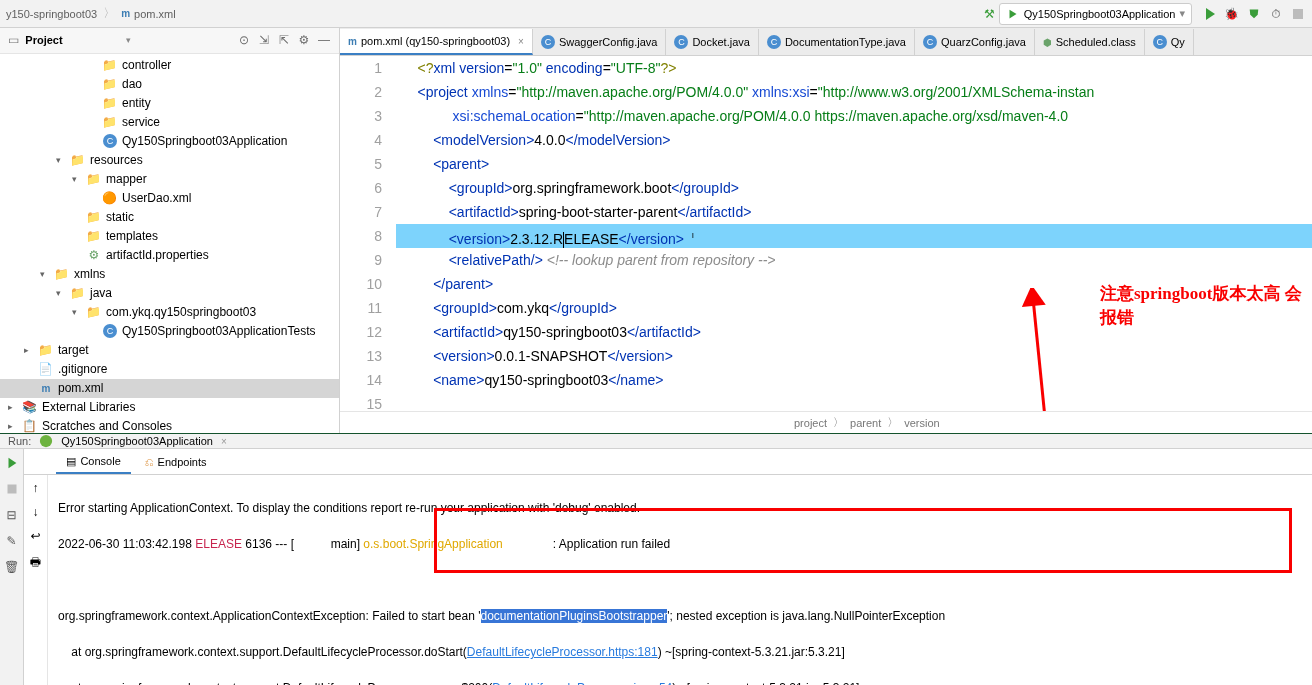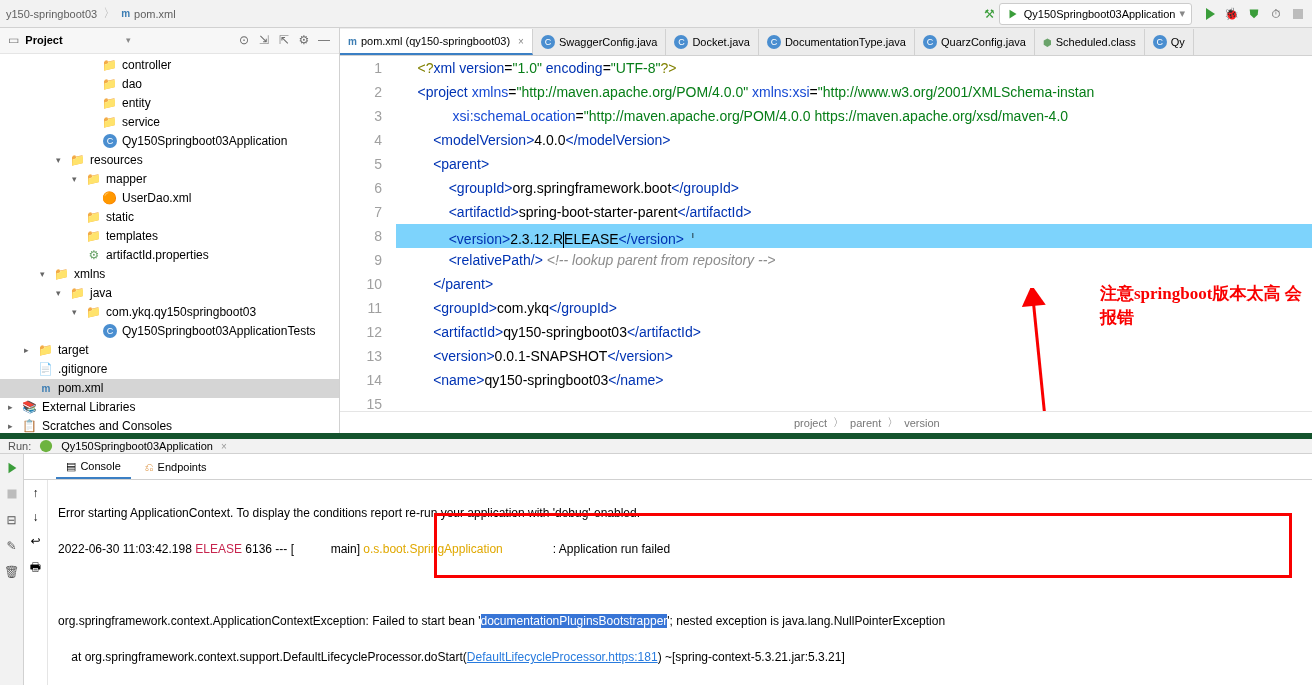--- a/index.html
+++ b/index.html
@@ -40,21 +40,21 @@
 .line.hl { background: #7dd3fc; }
 .tag { color: #0033b3; }
 .attr { color: #174ad4; }
 .string { color: #067d17; }
 .comment { color: #8c8c8c; font-style: italic; }
 .prolog { color: #808000; }
 .cursor-bar { display: inline-block; width: 1px; height: 16px; background: #000; vertical-align: middle; }
 .annotation { position: absolute; left: 760px; top: 226px; color: #f90000; font-size: 17px; font-weight: bold; font-family: SimSun, serif; pointer-events: none; }
 .arrow-svg { position: absolute; left: 680px; top: 232px; pointer-events: none; }
 .code-breadcrumb { height: 22px; padding-left: 454px; font-size: 11px; color: #777; display: flex; align-items: center; border-top: 1px solid #e5e5e5; gap: 6px; }
-.run-panel { border-top: 6px solid #14532d; height: 250px; display: flex; flex-direction: column; }
+.run-panel { border-top: 1px solid #14532d; height: 250px; display: flex; flex-direction: column; }
 .run-header { height: 24px; background: #f2f2f2; border-bottom: 1px solid #d1d1d1; display: flex; align-items: center; padding: 0 8px; font-size: 11px; gap: 8px; }
 .run-tabs { height: 26px; border-bottom: 1px solid #d1d1d1; display: flex; align-items: flex-end; gap: 4px; padding-left: 32px; font-size: 11px; }
 .run-tab { height: 24px; display: flex; align-items: center; gap: 4px; padding: 0 10px; }
 .run-tab.active { border-bottom: 2px solid #3b7fc4; background: #fff; }
 .run-body { flex: 1; display: flex; }
 .run-left-bar { width: 24px; background: #f2f2f2; border-right: 1px solid #d1d1d1; display: flex; flex-direction: column; align-items: center; padding-top: 6px; gap: 10px; }
 .run-left-bar .sidebtn { width: 16px; height: 16px; display: flex; align-items: center; justify-content: center; color: #555; }
 .run-inner-bar { width: 24px; background: #fff; border-right: 1px solid #e5e5e5; display: flex; flex-direction: column; align-items: center; padding-top: 6px; gap: 10px; }
 .console { flex: 1; padding: 6px 10px; font-family: "JetBrains Mono", Consolas, monospace; font-size: 12px; line-height: 18px; overflow: hidden; white-space: pre; position: relative; }
 .console .err { color: #c7254e; }

